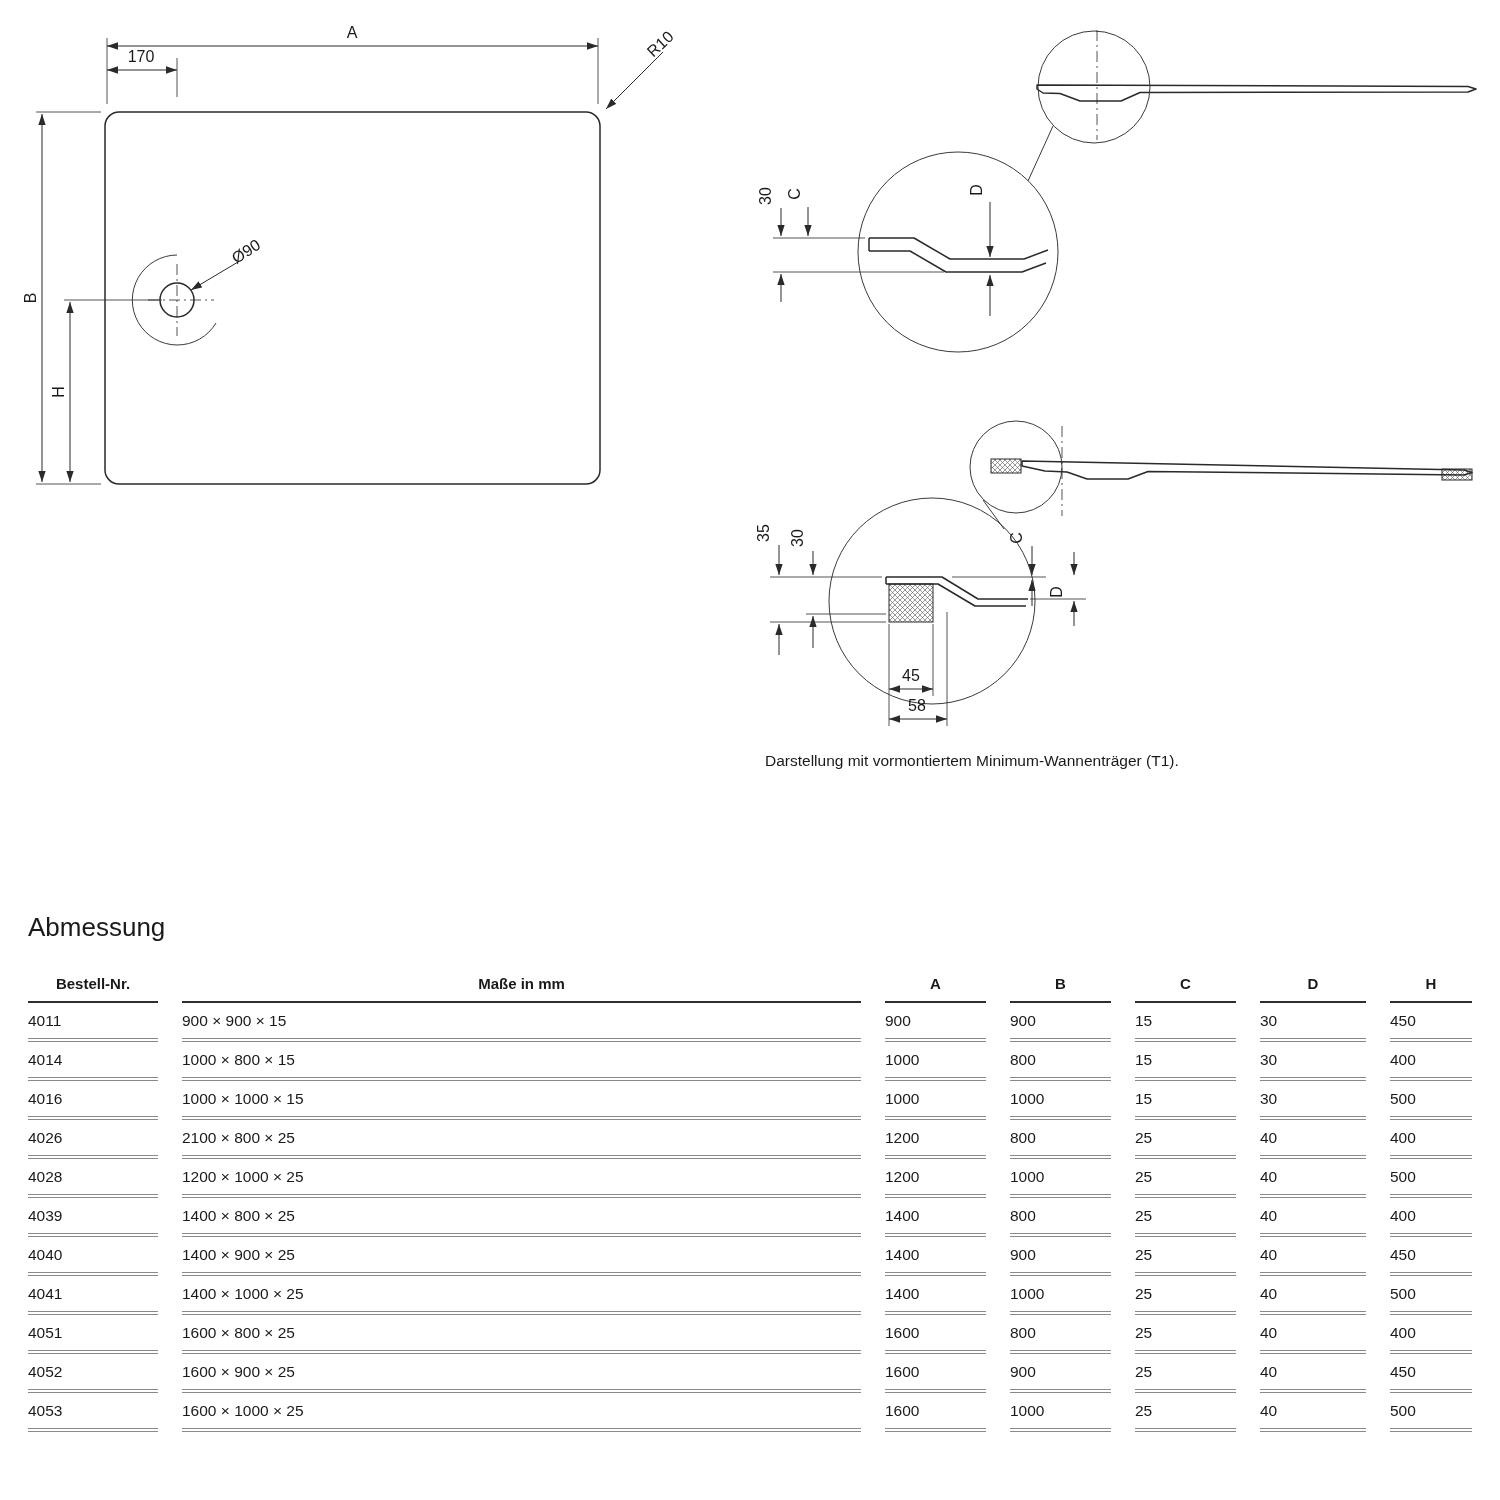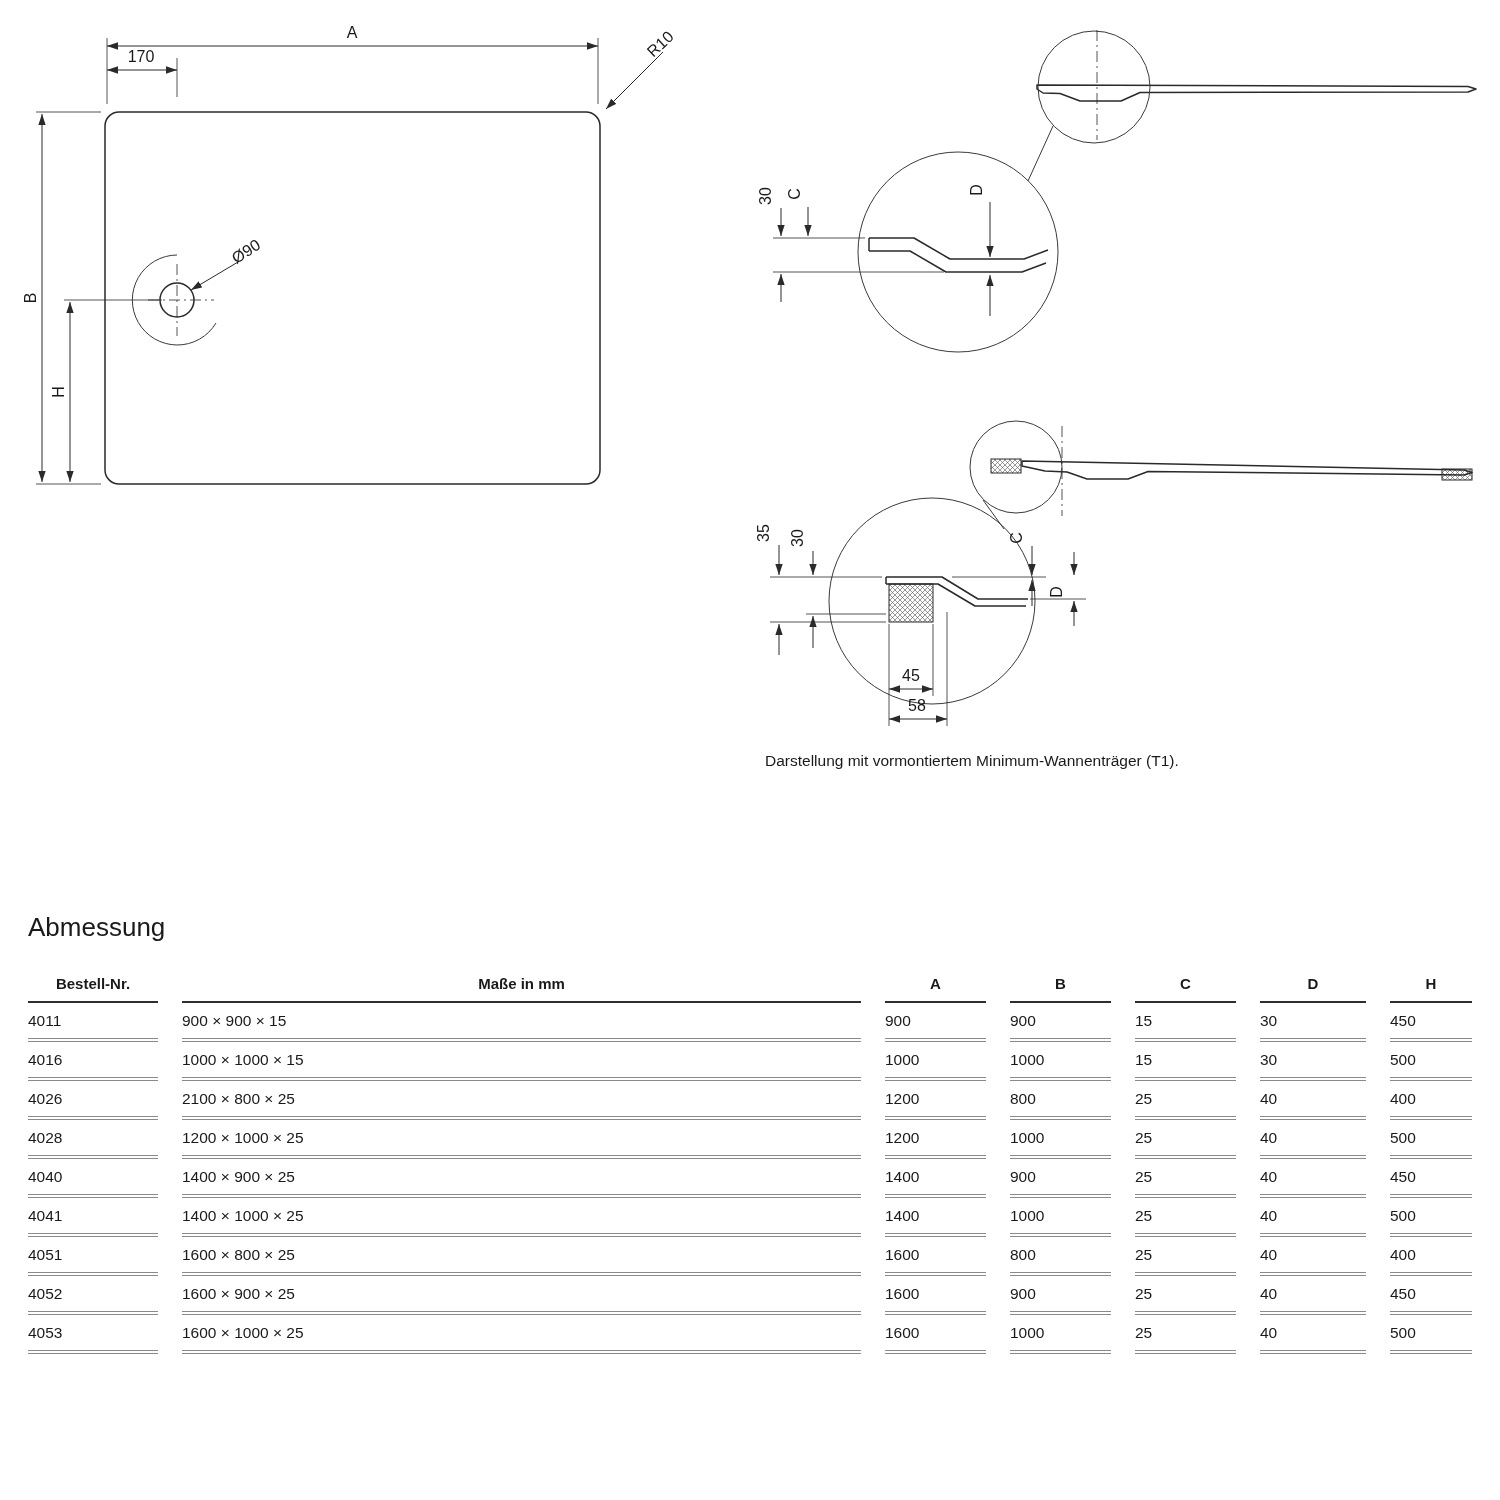--- a/index.html
+++ b/index.html
@@ -181,20 +181,29 @@
         <tr>
           <td>4011</td>
           <td>900 × 900 × 15</td>
           <td>900</td>
           <td>900</td>
           <td>15</td>
           <td>30</td>
           <td>450</td>
         </tr>
         <tr>
+          <td>4014</td>
+          <td>1000 × 800 × 15</td>
+          <td>1000</td>
+          <td>800</td>
+          <td>15</td>
+          <td>30</td>
+          <td>400</td>
+        </tr>
+        <tr>
           <td>4016</td>
           <td>1000 × 1000 × 15</td>
           <td>1000</td>
           <td>1000</td>
           <td>15</td>
           <td>30</td>
           <td>500</td>
         </tr>
         <tr>
           <td>4026</td>
@@ -208,20 +217,29 @@
         <tr>
           <td>4028</td>
           <td>1200 × 1000 × 25</td>
           <td>1200</td>
           <td>1000</td>
           <td>25</td>
           <td>40</td>
           <td>500</td>
         </tr>
         <tr>
+          <td>4039</td>
+          <td>1400 × 800 × 25</td>
+          <td>1400</td>
+          <td>800</td>
+          <td>25</td>
+          <td>40</td>
+          <td>400</td>
+        </tr>
+        <tr>
           <td>4040</td>
           <td>1400 × 900 × 25</td>
           <td>1400</td>
           <td>900</td>
           <td>25</td>
           <td>40</td>
           <td>450</td>
         </tr>
         <tr>
           <td>4041</td>

